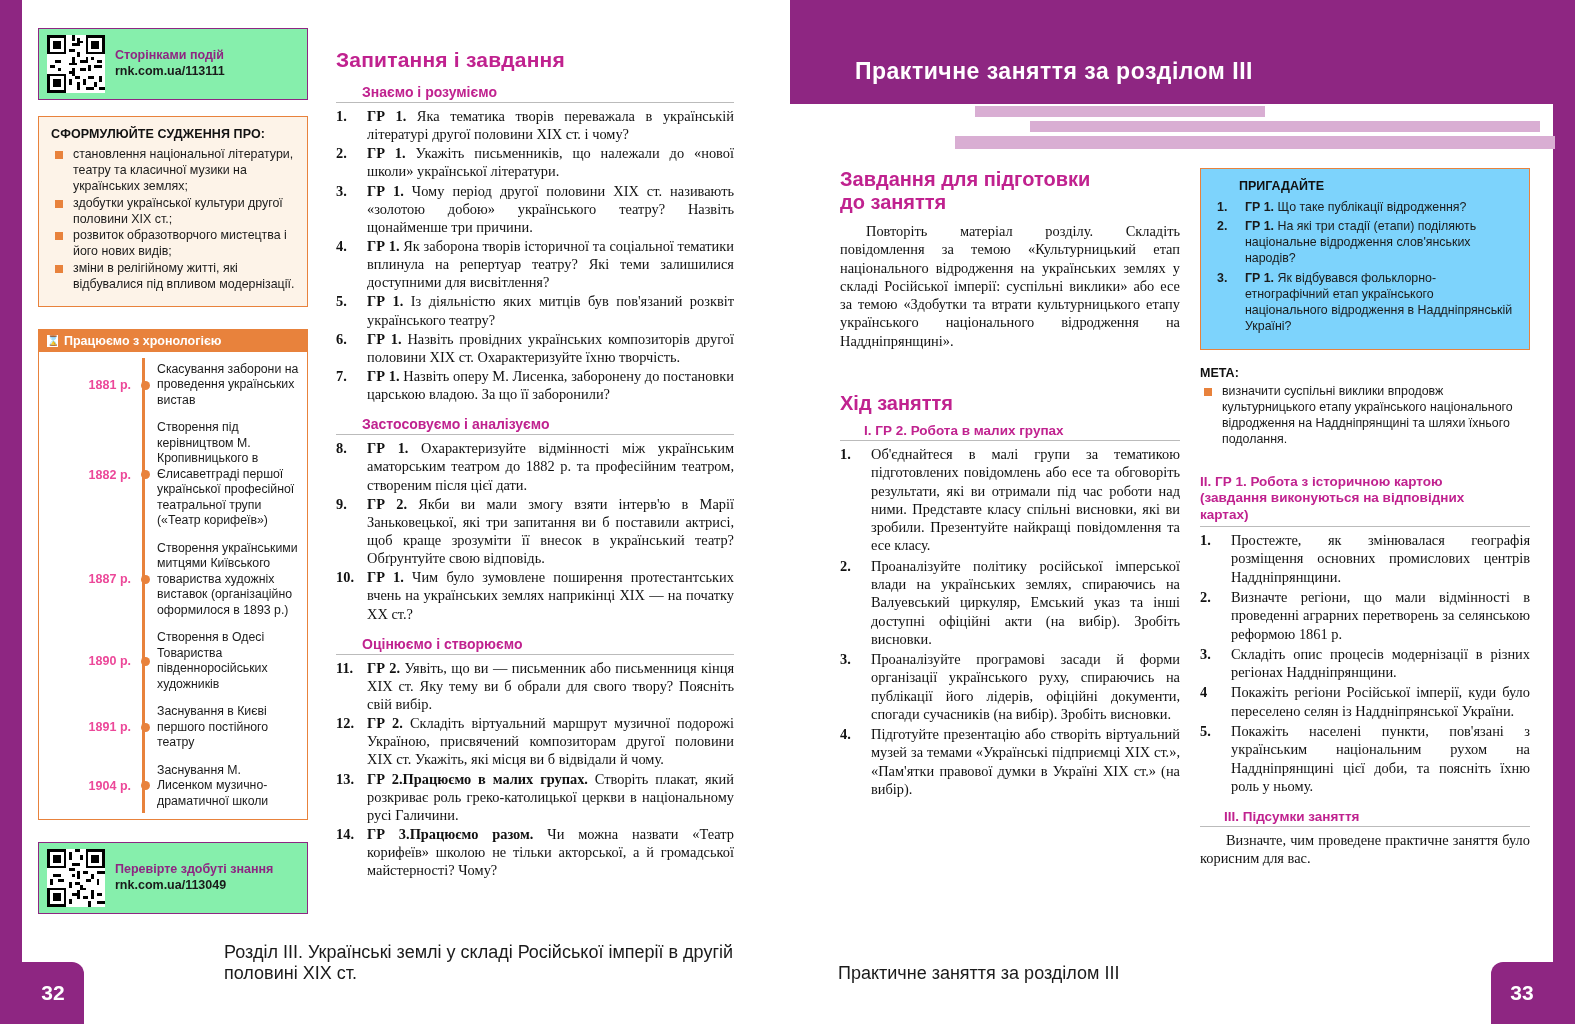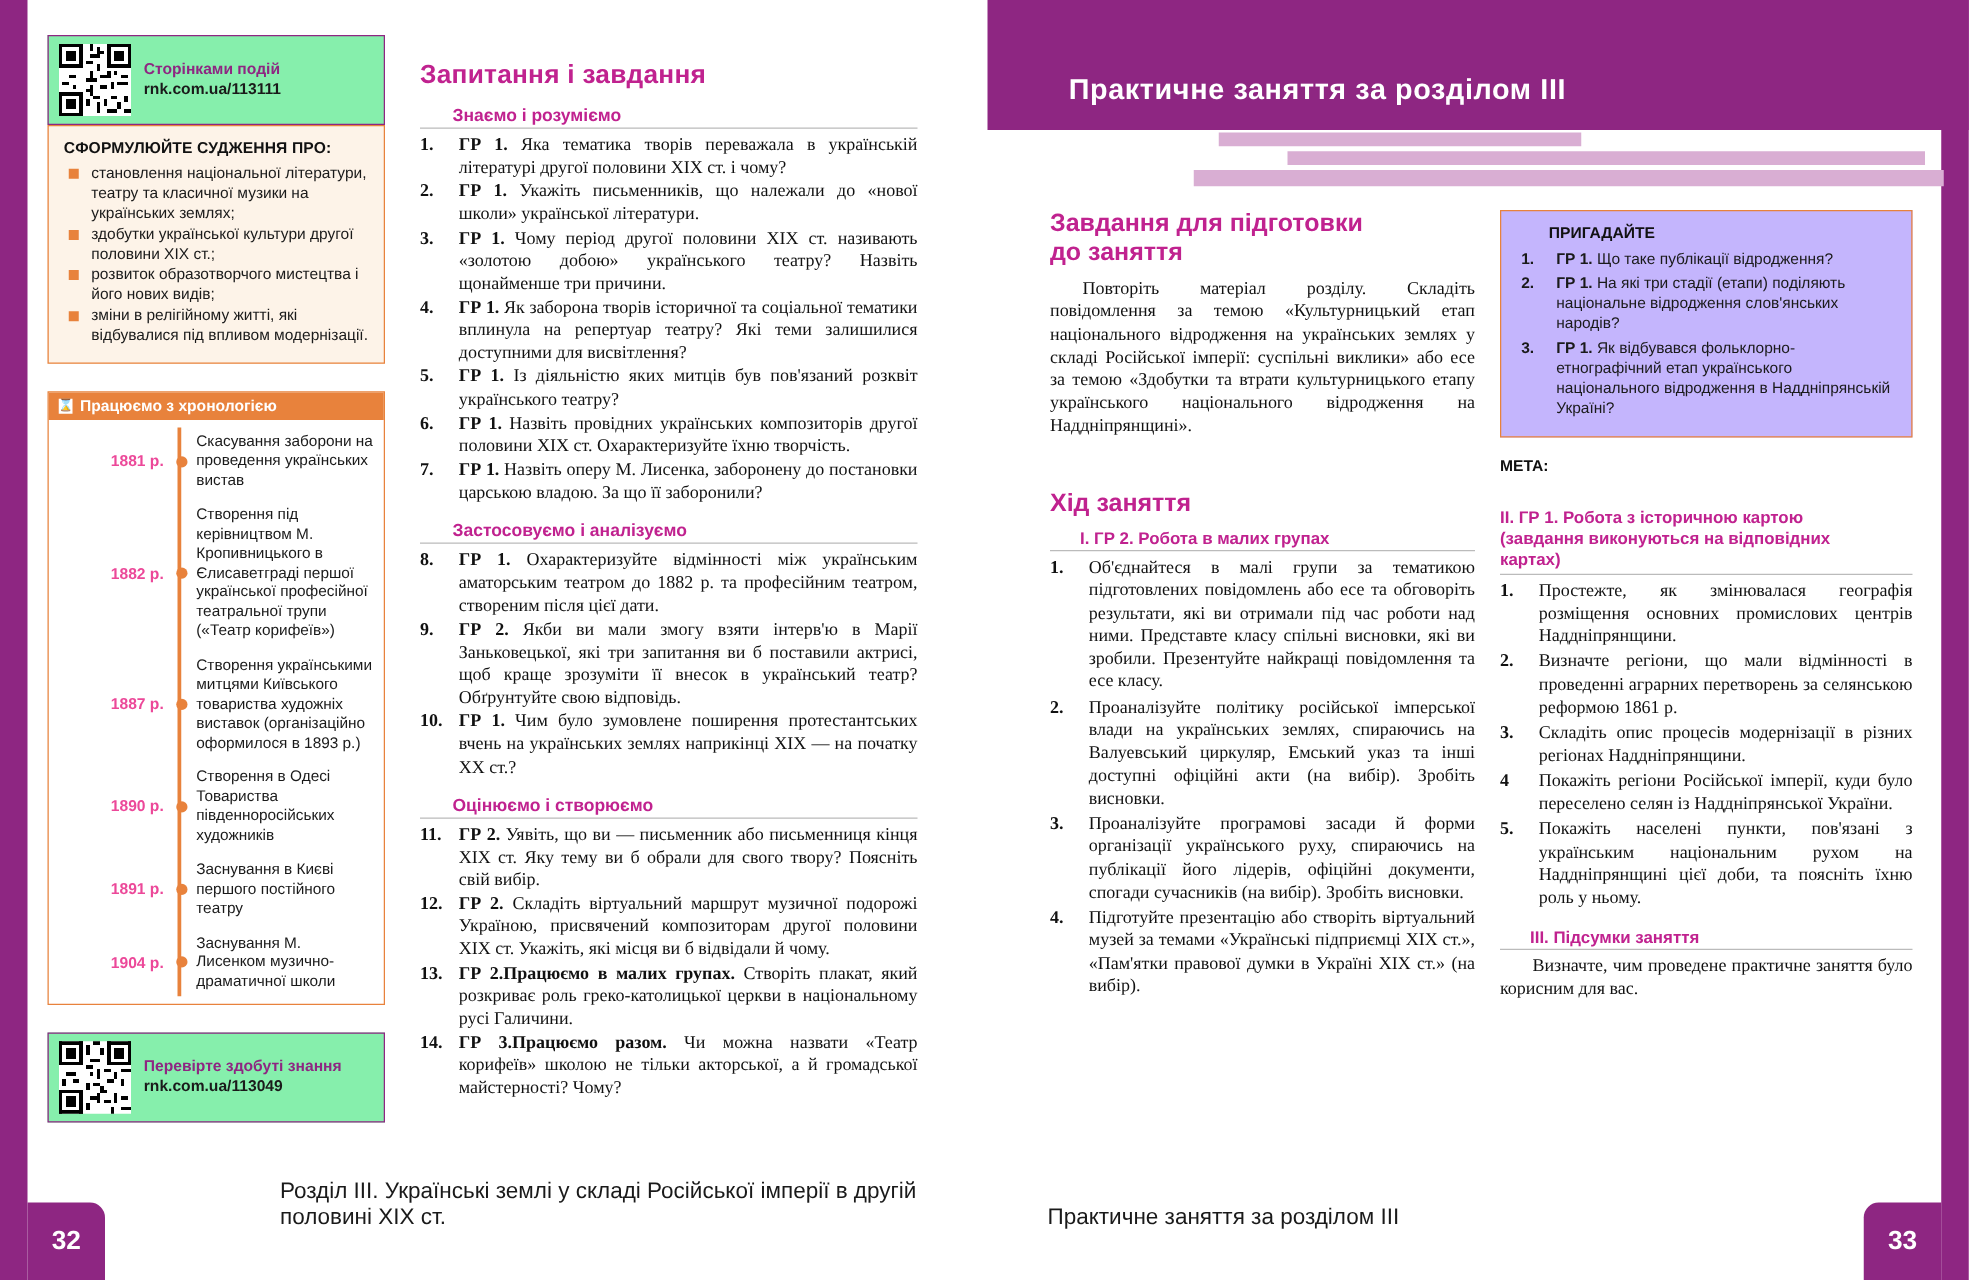--- a/index.html
+++ b/index.html
@@ -144,21 +144,21 @@
   h2.sec-r{color:#c0228f;font-size:20px;font-weight:bold;margin:0 0 8px 0;line-height:1.15;}
   p.body{
     font-family:"Liberation Serif", serif;
     font-size:14.4px;line-height:1.27;color:#111;text-align:justify;
     margin:0;text-indent:26px;
   }
   h3.sub-r{color:#c0228f;font-size:13.5px;font-weight:bold;margin:0 0 2px 0;padding-left:24px;}
   h3.sub-r2{color:#c0228f;font-size:13.5px;font-weight:bold;margin:0 0 2px 0;line-height:1.25;}
 
   .sand-box{
-    border:1.5px solid #e8823c;background:#c4b5fd;
+    border:1.5px solid #e8823c;background:#7dd3fc;
     padding:10px 12px 12px 16px;box-sizing:border-box;
   }
   .sand-box h4{margin:0 0 6px 0;font-size:12.5px;font-weight:bold;color:#111;padding-left:22px;}
   ol.nlist{list-style:none;margin:0;padding:0;}
   ol.nlist li{
     position:relative;padding-left:28px;margin-bottom:3px;
     font-size:12.4px;line-height:1.3;color:#1a1a1a;
   }
   ol.nlist li .num{position:absolute;left:0;top:0;width:22px;font-weight:bold;text-align:left;}
 
@@ -229,21 +229,21 @@
             <rect x="1" y="11" width="2" height="1"></rect>
           <rect x="4" y="12" width="1" height="1"></rect>
         </g>
       </svg>
       <div class="qr-txt">
         <div class="qr-title">Сторінками подій</div>
         <div class="qr-url">rnk.com.ua/113111</div>
       </div>
     </div>
 
-    <div class="orange-box" style="">
+    <div class="orange-box" style="margin-top:16px;">
       <h4>СФОРМУЛЮЙТЕ СУДЖЕННЯ ПРО:</h4>
       <ul class="bullet-list">
         <li>становлення національної літератури, театру та класичної музики на українських землях;</li>
         <li>здобутки української культури другої половини XIX ст.;</li>
         <li>розвиток образотворчого мистецтва і його нових видів;</li>
         <li>зміни в релігійному житті, які відбувалися під впливом модернізації.</li>
       </ul>
     </div>
 
     <div class="chron" style="margin-top:22px;">
@@ -427,20 +427,23 @@
     <h4>ПРИГАДАЙТЕ</h4>
     <ol class="nlist">
       <li><span class="num">1.</span><span class="bold">ГР 1.</span><span> Що таке публікації відродження?</span></li>
       <li><span class="num">2.</span><span class="bold">ГР 1.</span><span> На які три стадії (етапи) поділяють національне відродження слов'янських народів?</span></li>
       <li><span class="num">3.</span><span class="bold">ГР 1.</span><span> Як відбувався фольклорно-етнографічний етап українського національного відродження в Наддніпрянській Україні?</span></li>
     </ol>
   </div>
 
   <div style="margin-top:16px;">
     <div class="meta-title">МЕТА:</div>
+    <ul class="bullet-list">
+      <li>визначити суспільні виклики впродовж культурницького етапу українського національного відродження на Наддніпрянщині та шляхи їхнього подолання.</li>
+    </ul>
   </div>
 
   <div style="margin-top:26px;">
     <h3 class="sub-r2">
       <span>II. ГР 1. Робота з історичною картою</span><br>
       <span>(завдання виконуються на відповідних</span><br>
       <span>картах)</span>
     </h3>
     <hr class="rule">
     <ol class="qlist-r">

